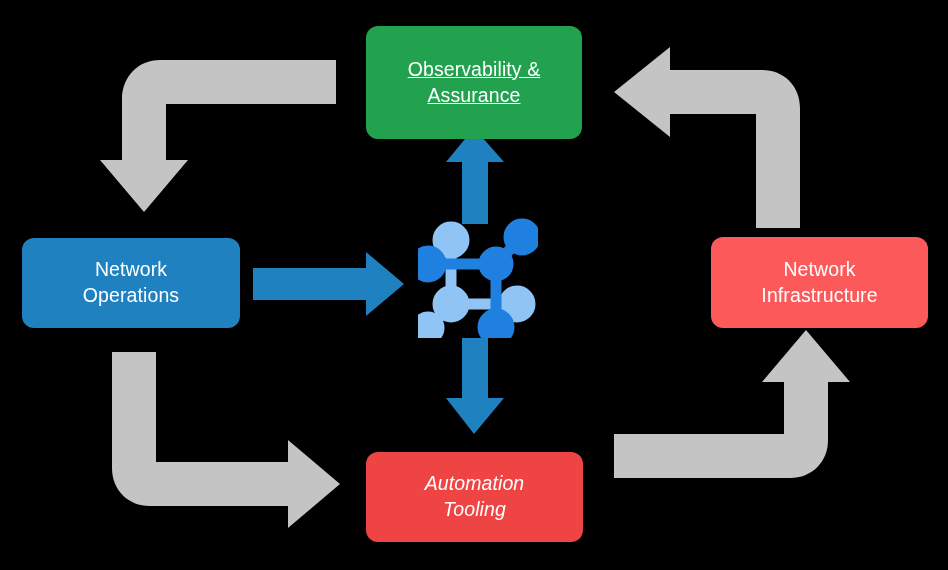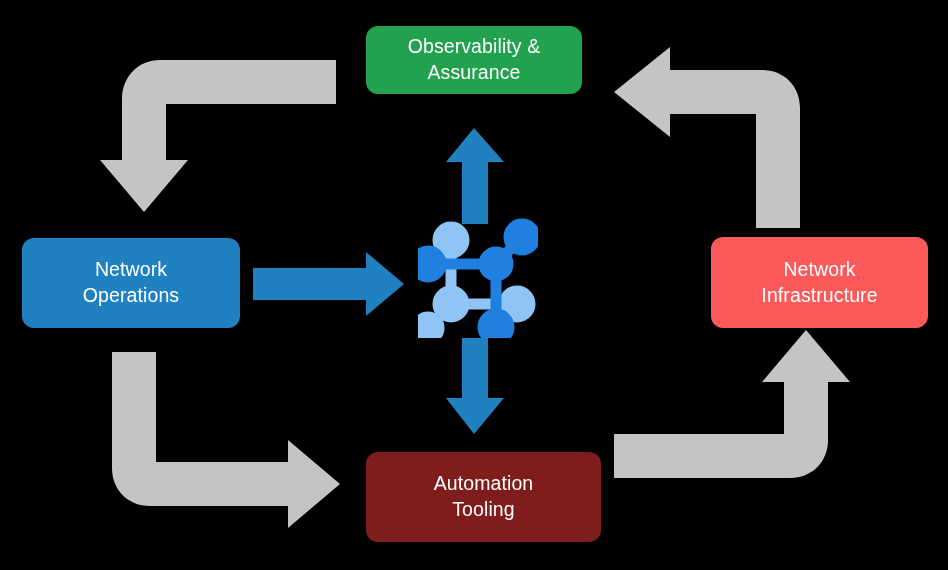--- a/index.html
+++ b/index.html
@@ -41,43 +41,45 @@
     letter-spacing: 0.1px;
     box-sizing: border-box;
     padding: 6px 10px;
     white-space: pre-line;
     user-select: none;
   }
   #box-observability {
     left: 366px;
     top: 26px;
     width: 216px;
-    height: 68px;
+    height: 113px;
     background: #22a24f;
+    text-decoration: underline;
   }
   #box-network-operations {
     left: 22px;
     top: 238px;
     width: 218px;
     height: 90px;
     background: #1f81c0;
   }
   #box-network-infrastructure {
     left: 711px;
     top: 237px;
     width: 217px;
     height: 91px;
     background: #fc5a5a;
   }
   #box-automation-tooling {
     left: 366px;
     top: 452px;
-    width: 235px;
+    width: 217px;
     height: 90px;
-    background: #7f1d1d;
+    background: #ef4444;
+    font-style: italic;
   }
   #central-icon {
     position: absolute;
     left: 418px;
     top: 218px;
     width: 120px;
     height: 120px;
   }
 </style>
 </head>

